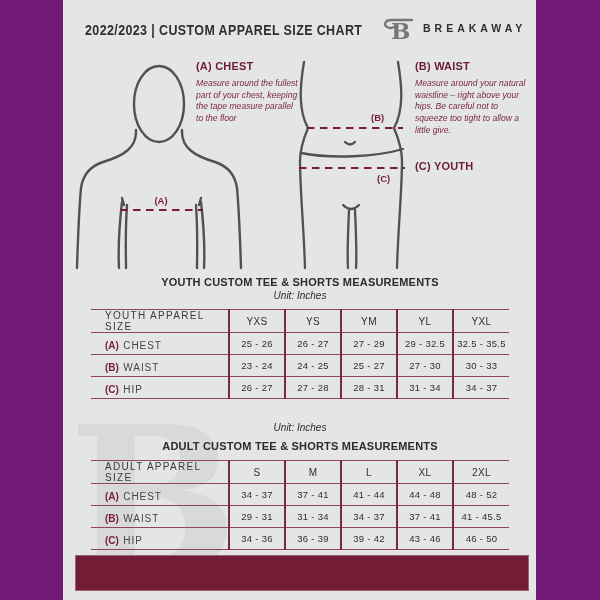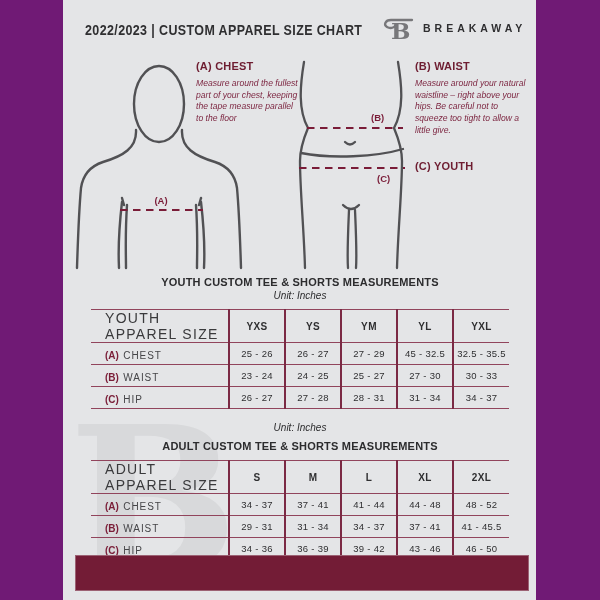--- a/index.html
+++ b/index.html
@@ -26,22 +26,22 @@
   .section-unit{position:absolute;left:28px;width:418px;text-align:center;font-style:italic;
                 font-size:10px;color:#2c2c2e;z-index:2;}
 
   
   table.size-table{border-collapse:collapse;table-layout:fixed;position:absolute;left:28px;
                    width:418px;z-index:2;background:transparent;}
   .size-table th,.size-table td{border-top:1.5px solid #91445c;border-bottom:1.5px solid #91445c;
                    height:21px;padding:0;text-align:center;vertical-align:middle;}
   .size-table td+td,.size-table th+th{border-left:2px solid #7b2a44;}
   .size-table th:first-child,.size-table td:first-child{text-align:left;padding-left:14px;}
-  .first-header{font-size:14px;letter-spacing:1.3px;color:#3a3a3c;font-weight:normal;}
-  .size-col-header{font-weight:bold;font-size:10px;color:#2f2f31;letter-spacing:.4px;}
+  .first-header{font-size:10px;letter-spacing:1.3px;color:#3a3a3c;font-weight:normal;}
+  .size-col-header{font-weight:normal;font-size:10px;color:#2f2f31;letter-spacing:.4px;}
   .row-key{color:#7a1e38;font-weight:bold;font-size:10px;}
   .row-label{color:#454548;font-size:10px;letter-spacing:.9px;}
   .cell-value{font-size:9.5px;color:#2f2f31;letter-spacing:.3px;}
 
   
   .watermark{position:absolute;left:6px;top:400px;z-index:1;font-family:"DejaVu Serif",serif;
              font-weight:bold;font-size:200px;line-height:1;color:#d8d9db;pointer-events:none;}
   .bottom-bar{position:absolute;left:12px;top:555px;width:454px;height:36px;background:#731c36;
               border:1px solid #9c6274;box-sizing:border-box;z-index:3;}
 </style>
@@ -128,21 +128,21 @@
             <th class="size-col-header">YL</th>
             <th class="size-col-header">YXL</th>
           </tr>
         </thead>
         <tbody>
           <tr>
             <td><span class="row-key">(A)</span> <span class="row-label">CHEST</span></td>
             <td class="cell-value">25 - 26</td>
             <td class="cell-value">26 - 27</td>
             <td class="cell-value">27 - 29</td>
-            <td class="cell-value">45 - 32.5</td>
+            <td class="cell-value">29 - 32.5</td>
             <td class="cell-value">32.5 - 35.5</td>
           </tr>
           <tr>
             <td><span class="row-key">(B)</span> <span class="row-label">WAIST</span></td>
             <td class="cell-value">23 - 24</td>
             <td class="cell-value">24 - 25</td>
             <td class="cell-value">25 - 27</td>
             <td class="cell-value">27 - 30</td>
             <td class="cell-value">30 - 33</td>
           </tr>

